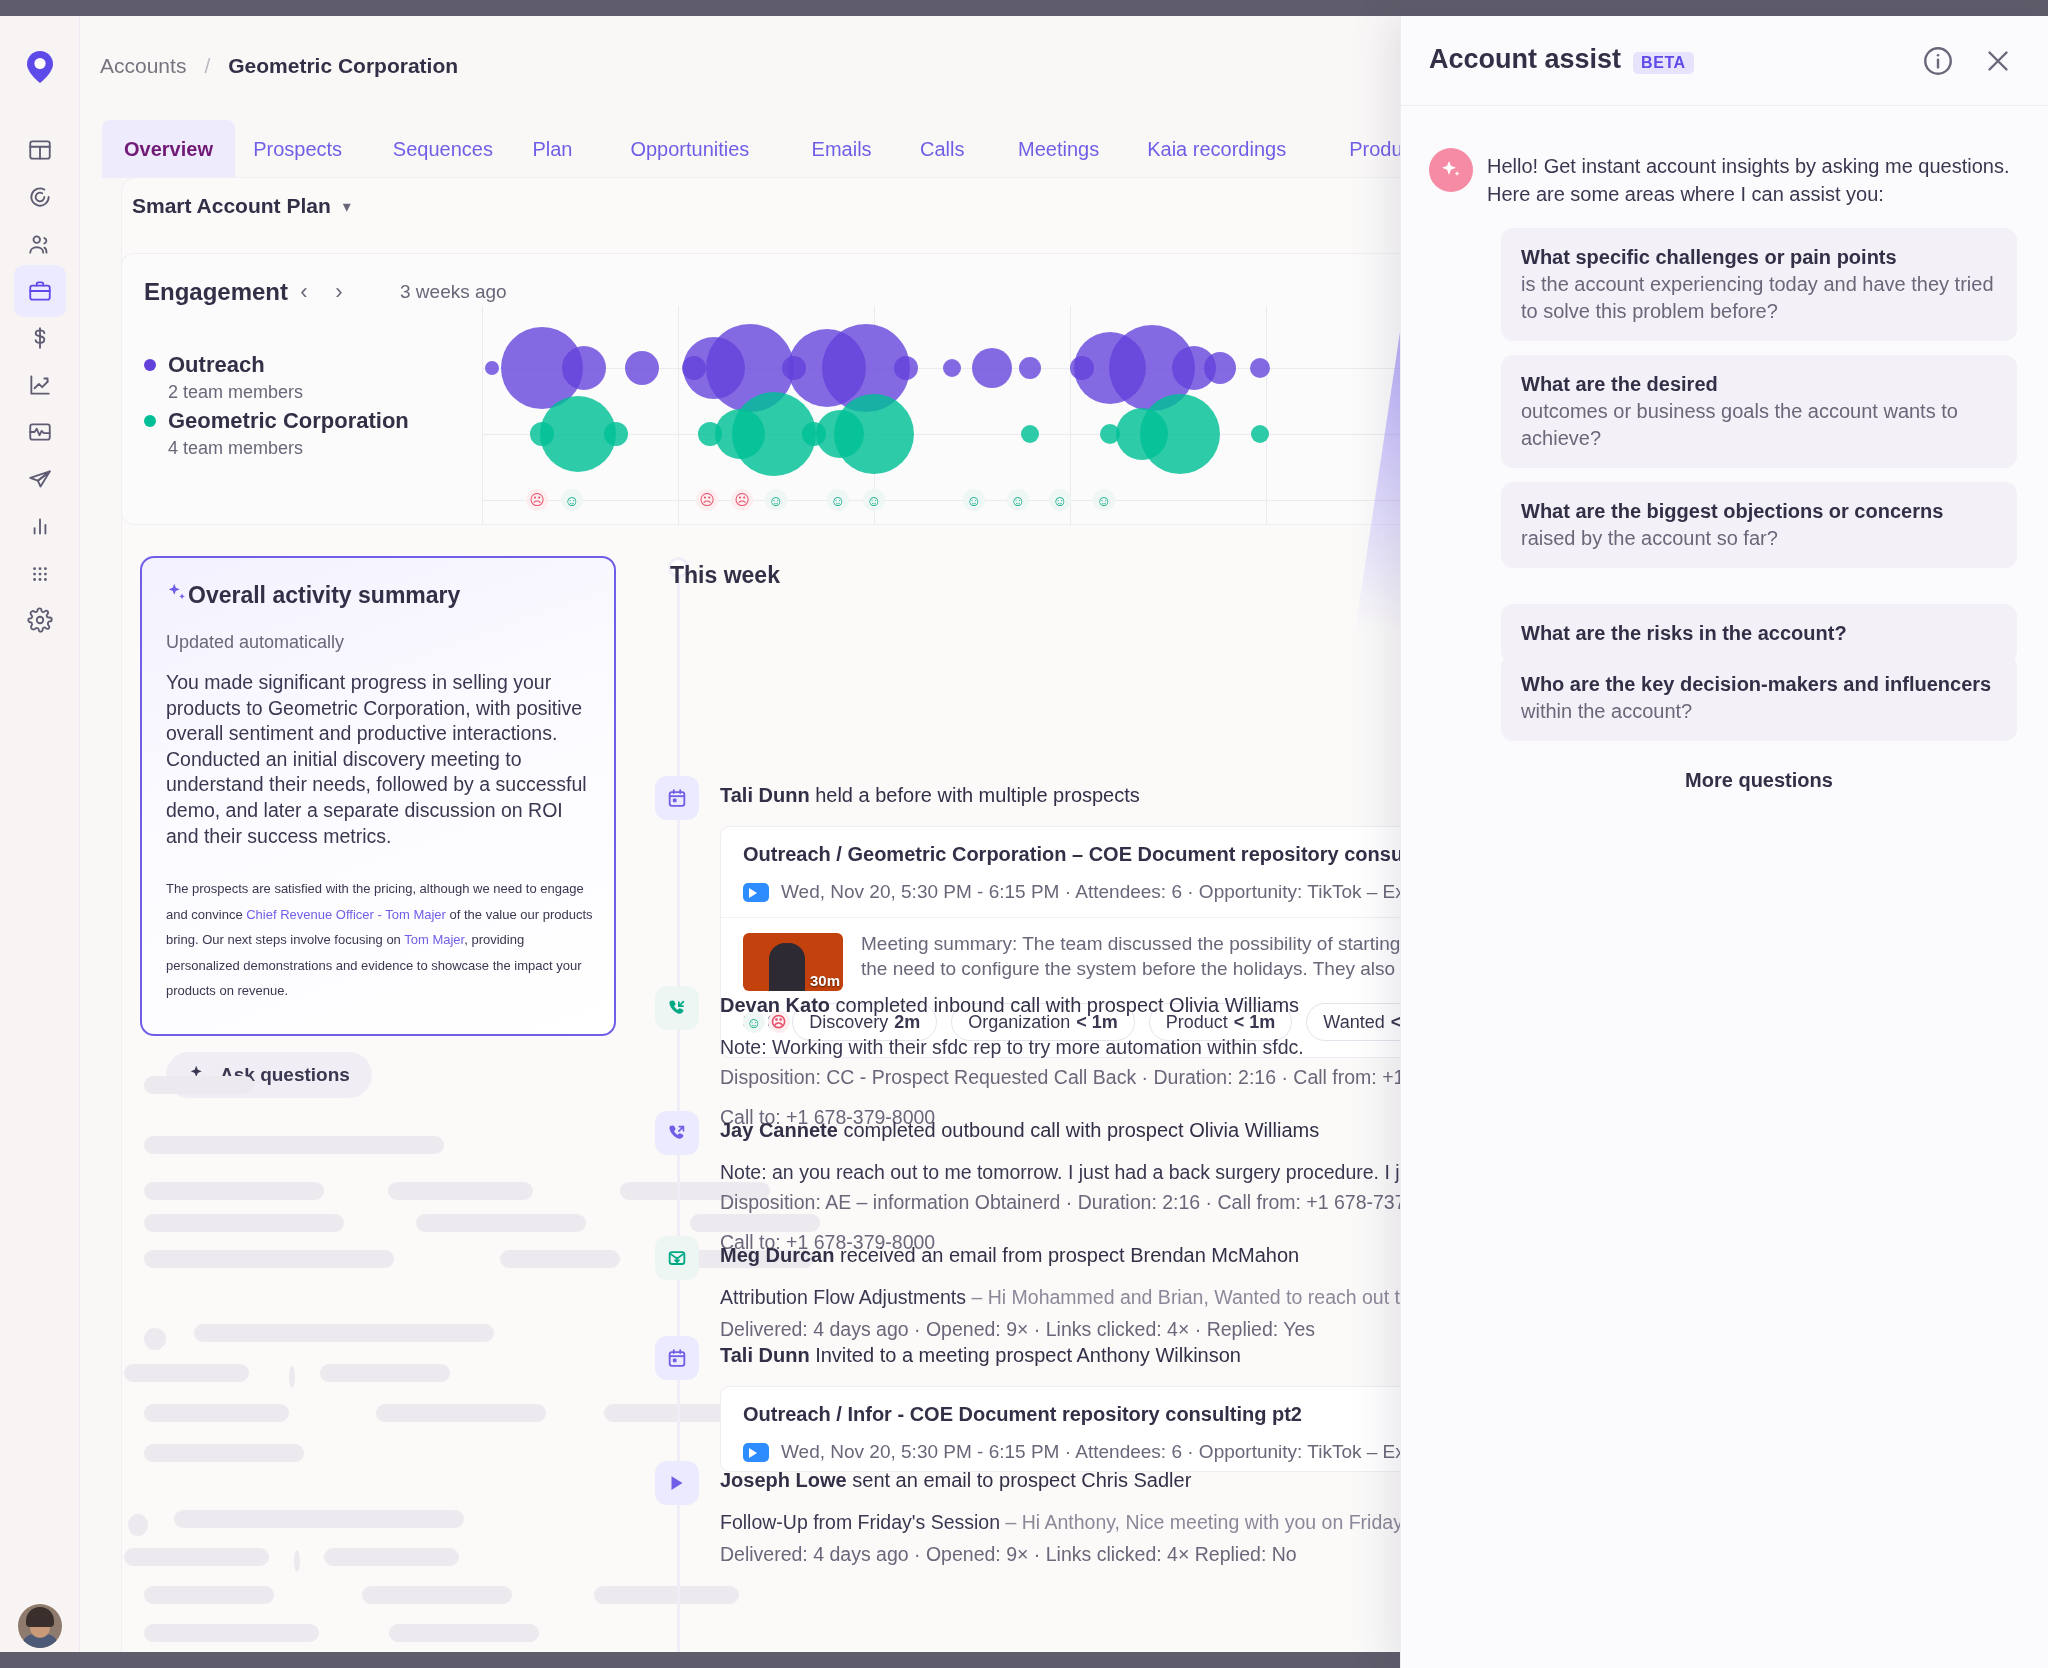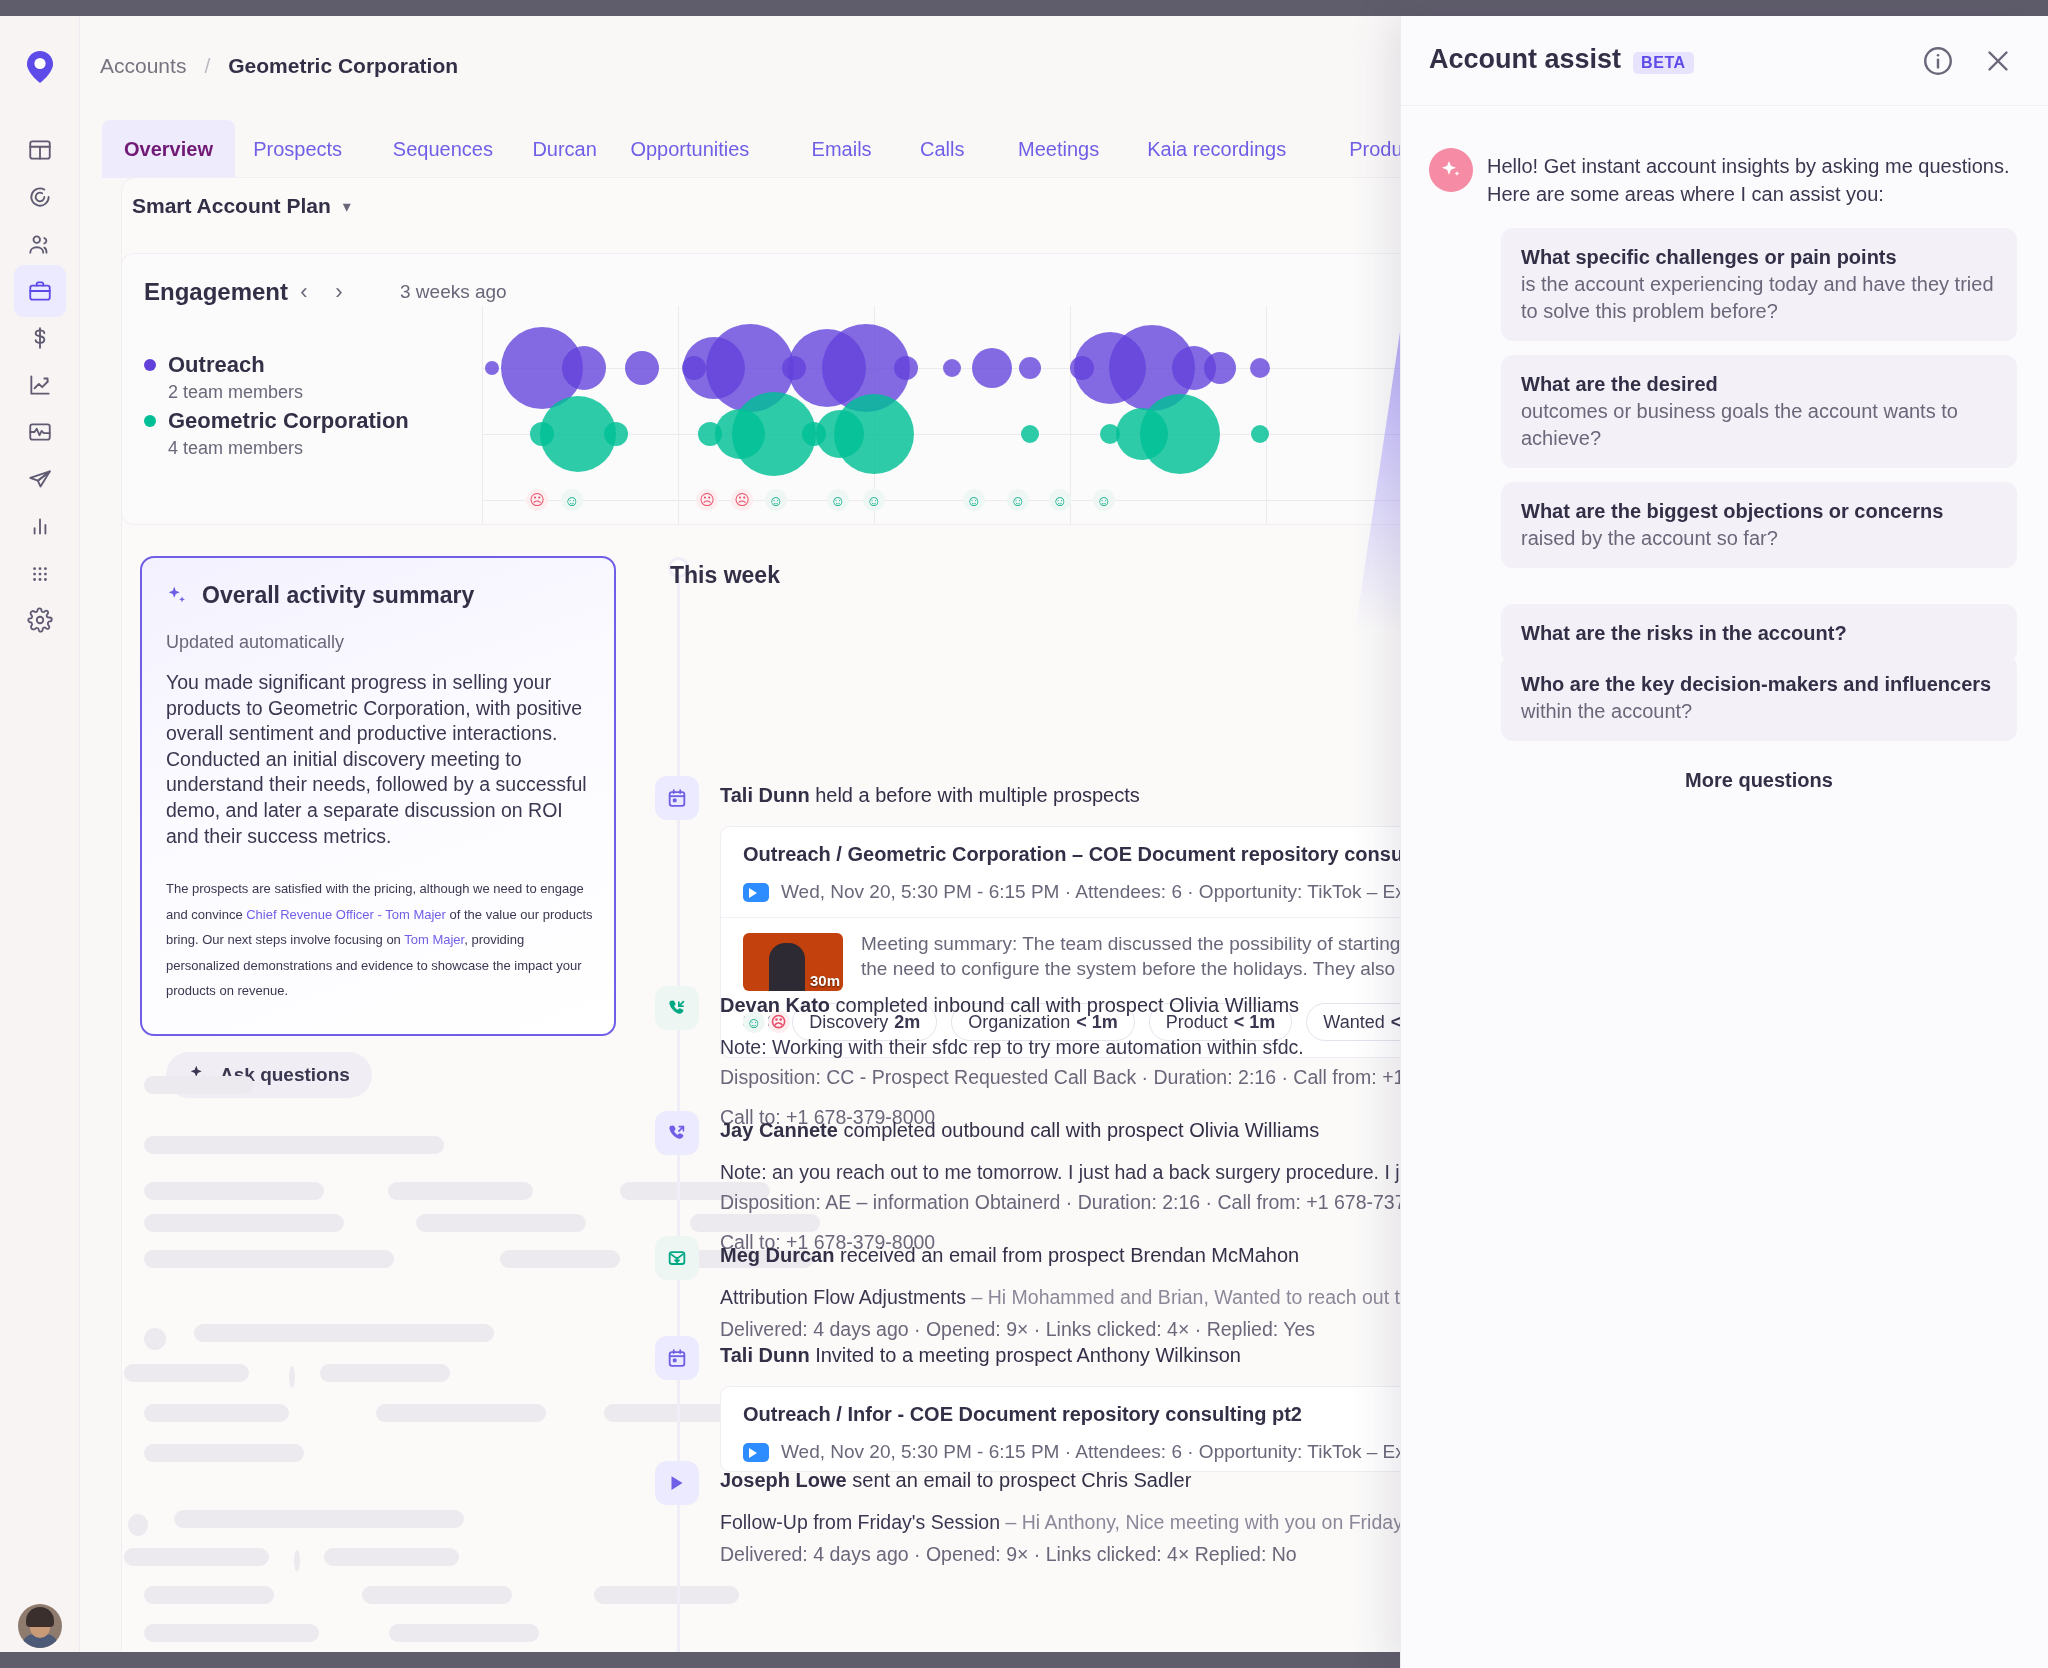--- a/index.html
+++ b/index.html
@@ -81,21 +81,21 @@
   .bub.g { background:rgba(0,191,150,.82); }
   .face { position:absolute; width:22px; height:22px; border-radius:50%;
      display:flex; align-items:center; justify-content:center; font-size:15px; }
   .face.happy { background:#eef7f4; color:#00a884; }
   .face.sad   { background:#fdeef0; color:#e8506b; }
 
   
   #sum { position:absolute; left:140px; top:540px; width:476px; height:480px;
      border:2px solid #6f5fe6; border-radius:14px;
      background:linear-gradient(160deg,#f3f1fe 0%,#fbfaff 40%,#ffffff 100%); }
-  #sum-head { position:absolute; left:24px; top:24px; display:flex; align-items:center; gap:14px; }
+  #sum-head { position:absolute; left:24px; top:24px; display:flex; }
   #sum-head .t { font-size:23px; font-weight:bold; color:#332f47; }
   #sum-upd { position:absolute; left:24px; top:74px; font-size:18px; color:#6b6679; }
   #sum-p1 { position:absolute; left:24px; top:112px; width:428px; font-size:19.5px;
      line-height:25.6px; color:#3b3750; }
   #sum-p2 { position:absolute; left:24px; top:318px; width:428px; font-size:13px;
      line-height:25.6px; color:#3b3750; }
   #sum-p2 a { color:#6f5fe6; text-decoration:none; }
   #askq { position:absolute; left:24px; top:494px; height:46px; padding:0 22px;
      display:flex; align-items:center; gap:10px; background:#f0eef4; border-radius:23px;
      font-size:19px; font-weight:bold; color:#3b3750; border:none; }
@@ -311,21 +311,21 @@
         <div class="tab active" style="left: 22px;">
           <span>Overview</span>
         </div>
         <div class="tab" style="left: 151.2px;">
           <span>Prospects</span>
         </div>
         <div class="tab" style="left: 290.8px;">
           <span>Sequences</span>
         </div>
         <div class="tab" style="left: 430.4px;">
-          <span>Durcan</span>
+          <span>Plan</span>
         </div>
         <div class="tab" style="left: 528.4px;">
           <span>Opportunities</span>
         </div>
         <div class="tab" style="left: 709.6px;">
           <span>Emails</span>
         </div>
         <div class="tab" style="left: 818px;">
           <span>Calls</span>
         </div>

